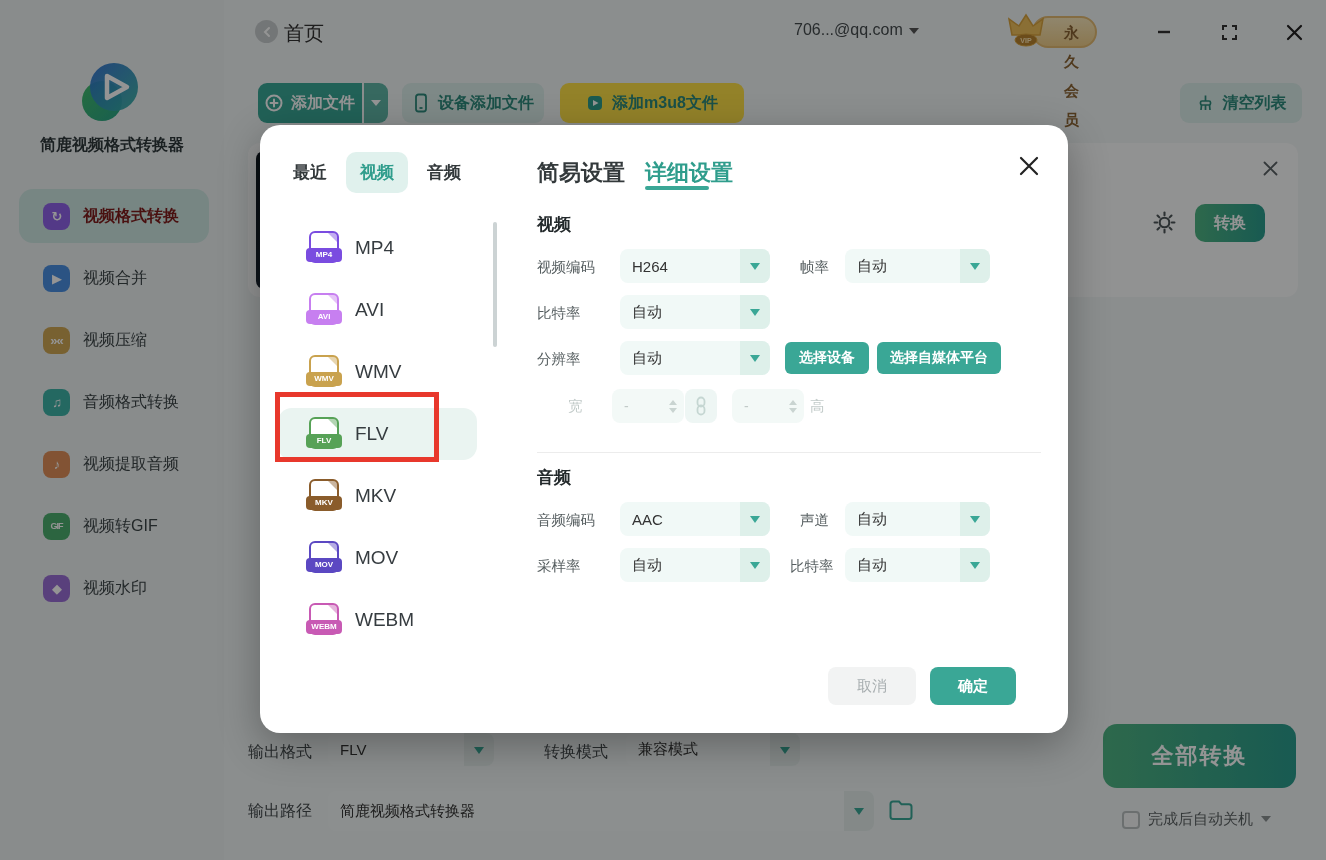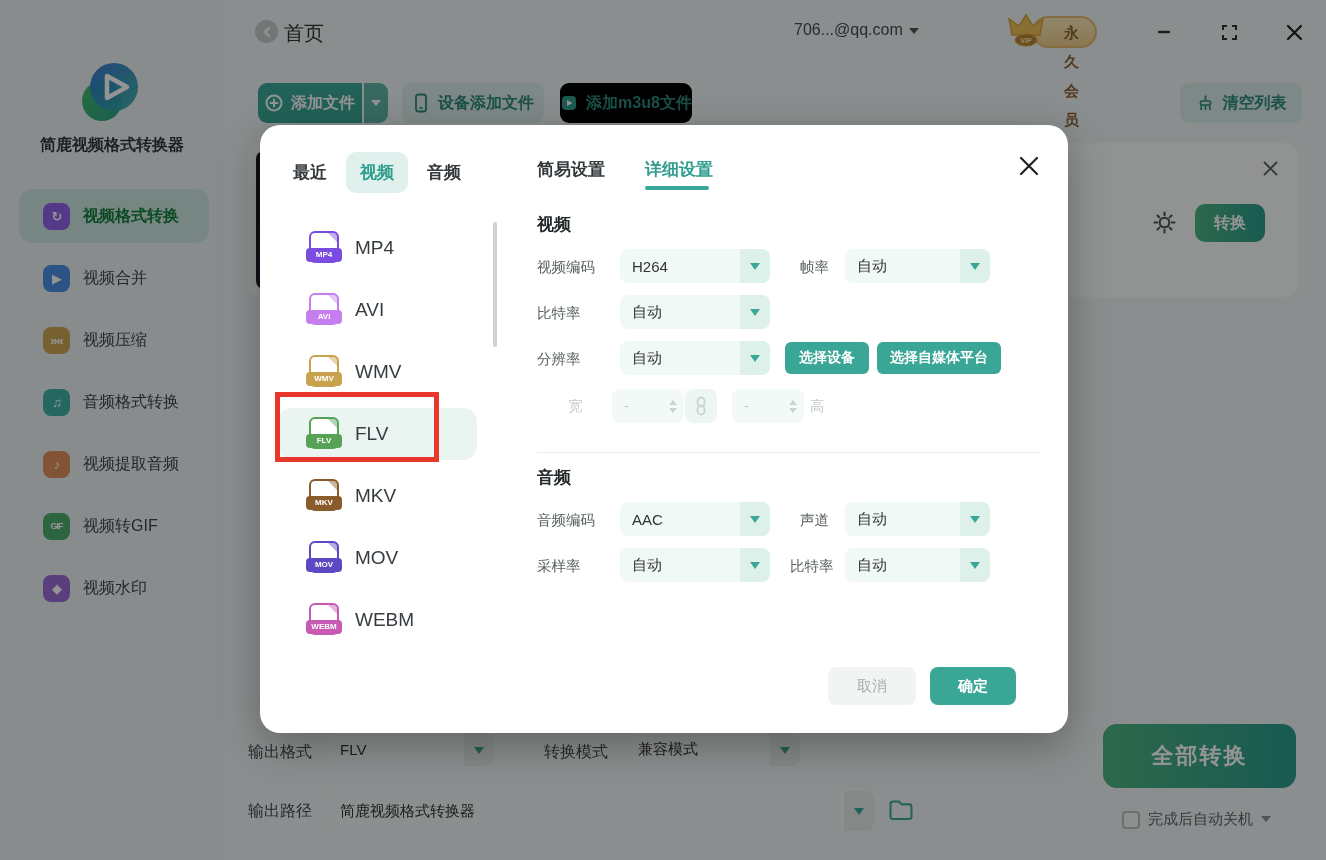--- a/index.html
+++ b/index.html
@@ -19,30 +19,30 @@
   .btn-min { left:930px; } .btn-max { left:995px; } .btn-close { left:1060px; }
 
   
   .sidebar { position:absolute; left:0; top:0; width:224px; height:860px; background:#edf1f2; }
   .logo { position:absolute; left:78px; top:60px; }
   .app-title { position:absolute; left:0; top:135px; width:224px; text-align:center; font-size:16px; font-weight:bold; color:#2f3a3c; }
   .side-item { position:absolute; left:19px; width:190px; height:54px; border-radius:14px; display:flex; align-items:center; padding-left:24px; gap:13px; }
   .side-item.active { background:#cde7e2; }
   .side-ic { width:27px; height:27px; border-radius:8px; background:var(--c); color:#fff; font-size:13px; font-weight:bold; display:flex; align-items:center; justify-content:center; letter-spacing:-1px; }
   .side-label { font-size:16px; color:#3c4547; }
-  .side-item.active .side-label { font-weight:bold; color:#15803d;font-family:Liberation Serif, serif; }
+  .side-item.active .side-label { font-weight:bold; color:#7f1d1d;font-family:Liberation Serif, serif; }
 
   
   .tb-btn { position:absolute; top:83px; height:40px; border-radius:9px; display:flex; align-items:center; justify-content:center; gap:8px; font-size:16px; font-weight:bold; }
   .btn-addfile { left:258px; width:104px; background:#3aa796; color:#fff; border-radius:9px 0 0 9px; }
   .btn-addfile-arrow { left:364px; width:24px; background:#5fb5a6; border-radius:0 9px 9px 0; }
   .btn-addfile-arrow .caret { border-top-color:#fff; margin:0; top:2px; }
   .btn-light { background:#d9ece8; color:#2e8a7c; }
   .btn-device { left:402px; width:142px; }
-  .btn-m3u8 { left:560px; width:132px; background:#000000; color:#2e8a7c; }
+  .btn-m3u8 { left:560px; width:184px; background:#fde047; color:#2e8a7c; }
   .btn-clear { left:1180px; width:122px; }
 
   
   .file-card { position:absolute; left:248px; top:143px; width:1050px; height:154px; background:#fafbfb; border-radius:12px; }
   .thumb { position:absolute; left:8px; top:8px; width:210px; height:138px; border-radius:8px; background:linear-gradient(135deg,#10181f,#1d2936 55%,#0d141b); }
   .card-x { position:absolute; left:1014px; top:17px; }
   .card-gear { position:absolute; left:905px; top:68px; }
   .card-convert { position:absolute; left:947px; top:61px; width:70px; height:38px; border-radius:10px; background:linear-gradient(90deg,#4fb483,#2a9c8d); color:#fff; font-size:16px; font-weight:bold; display:flex; align-items:center; justify-content:center; }
 
   
@@ -72,21 +72,21 @@
   .ficon { position:relative; width:36px; height:34px; z-index:1; }
   .ficon .page { position:absolute; left:3px; right:3px; top:0; bottom:2px; background:#fff; border:2px solid var(--c); border-radius:6px; }
   .ficon .fold { position:absolute; right:5px; top:2px; width:0; height:0; border-left:9px solid transparent; border-top:9px solid var(--c); opacity:.45; }
   .ficon .band { position:absolute; left:0; right:0; bottom:3px; height:14px; background:var(--c); border-radius:4px; color:#fff; font-size:8px; font-weight:bold; text-align:center; line-height:14px; letter-spacing:0; }
   .fmt-label { font-size:19px; color:#363c40; z-index:1; }
   .list-scrollbar { position:absolute; left:233px; top:97px; width:4px; height:125px; border-radius:2px; background:#ccd3d4; }
   .search-box { position:absolute; left:20px; top:539px; width:198px; height:42px; border:1.5px solid #d5e6e2; border-radius:10px; display:flex; align-items:center; gap:8px; padding-left:12px; }
   .search-box input { border:none; outline:none; font-size:15px; color:#333; width:140px; background:transparent; font-family:inherit; }
   .search-box input::placeholder { color:#b2bfbc; }
 
-  .set-tab { position:absolute; top:33px; font-size:17px; font-weight:bold; }
+  .set-tab { position:absolute; top:33px; font-size:22px; font-weight:bold; }
   .tab-underline { position:absolute; top:61px; width:64px; height:4px; border-radius:2px; background:#3aa796; }
   .modal-close { position:absolute; left:756px; top:28px; width:26px; height:26px; display:flex; align-items:center; justify-content:center; }
   .sec-title { position:absolute; left:277px; font-size:17px; font-weight:bold; color:#23292b; }
   .f-label { position:absolute; font-size:14.5px; color:#565e60; }
   .t-btn { position:absolute; height:32px; background:#3aa796; color:#fff; font-size:14px; font-weight:bold; border-radius:6px; display:flex; align-items:center; justify-content:center; }
   .divider { position:absolute; left:277px; top:327px; width:504px; height:1px; background:#ececec; }
   .spin { position:absolute; width:72px; height:34px; background:#f3f9f7; border-radius:8px; display:flex; align-items:center; }
   .spin .sval { flex:1; padding-left:12px; color:#c2cbc9; font-size:14px; }
   .spin .arrows { width:18px; display:flex; flex-direction:column; align-items:center; gap:3px; padding-right:4px; }
   .tri-up { width:0; height:0; border:4px solid transparent; border-bottom:5px solid #c9d4d1; }

